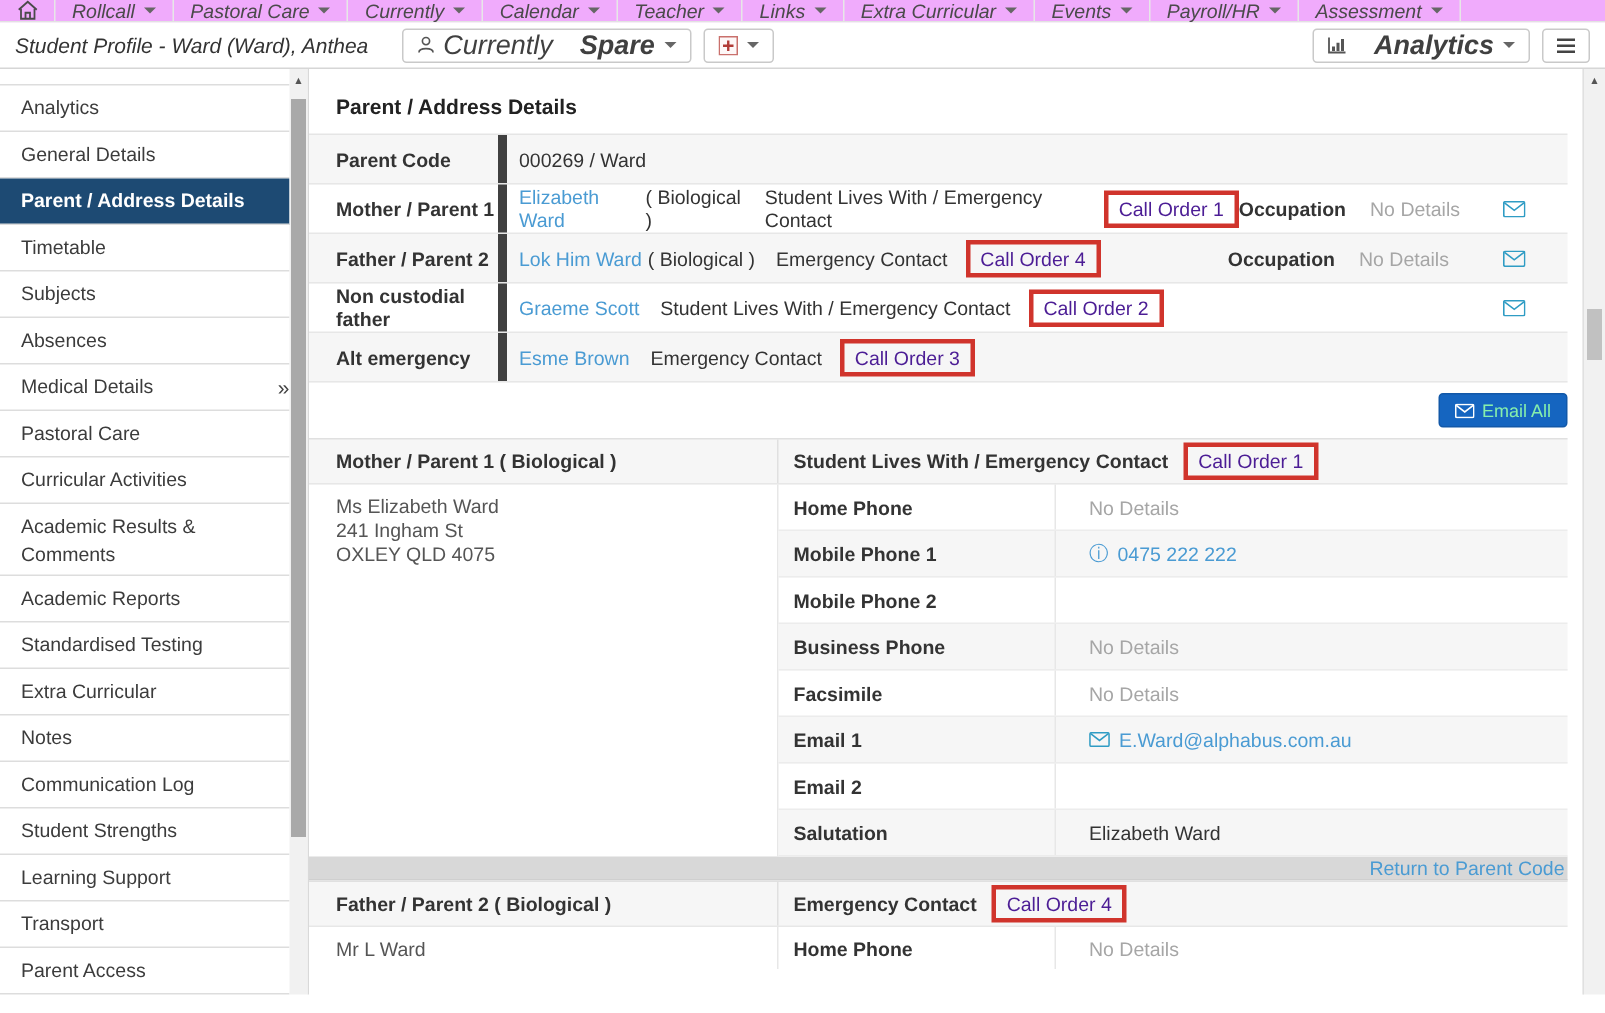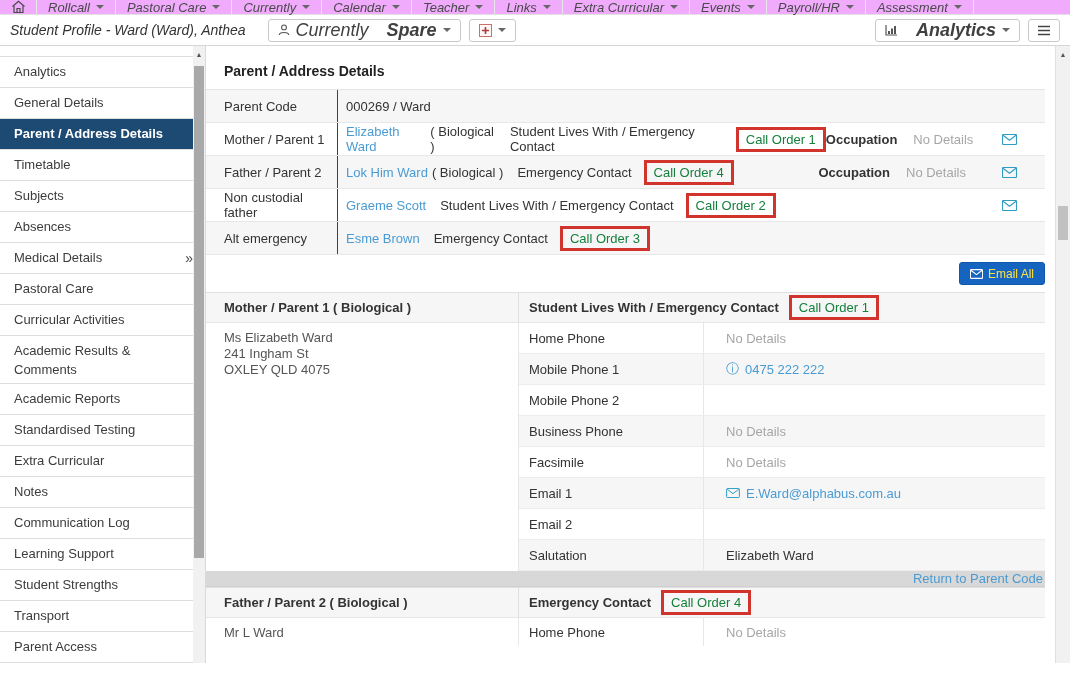--- a/index.html
+++ b/index.html
@@ -36,48 +36,48 @@
   .scroll-arrow { height:16px; display:flex; align-items:center; justify-content:center; font-size:7px; color:#555; cursor:pointer; }
   .side-thumb { position:absolute; left:1px; right:1px; top:20px; height:492px; background:#a9a9a9; cursor:pointer; }
 
   
   .content { flex:1; border-left:1px solid #d9d9d9; padding-right:10px; overflow:hidden; background:#fff; }
   .heading { font-size:14px; font-weight:bold; color:#222; padding:17px 0 10px 18px; }
 
   .sumtable { border-top:1px solid #e5e5e5; }
   .sumrow { display:flex; align-items:center; min-height:33px; border-bottom:1px solid #e7e7e7; padding-left:18px; }
   .sumrow.alt { background:#f6f6f6; }
-  .rlabel { width:114px; font-weight:normal; flex-shrink:0; align-self:stretch; display:flex; align-items:center; border-right:1px solid #404040; }
+  .rlabel { width:114px; font-weight:bold; flex-shrink:0; align-self:stretch; display:flex; align-items:center; border-right:6px solid #404040; }
   .rvalue { padding-left:8px; }
   .link { color:#4a9bd3; cursor:pointer; text-decoration:none; }
   .relation { margin-left:4px; }
   .contact { margin-left:14px; }
-  .cobox { margin-left:12px; border:3px solid #d0342c; padding:2px 7px; color:#15803d; white-space:nowrap; }
+  .cobox { margin-left:12px; border:3px solid #d0342c; padding:2px 7px; color:#4c1d95; white-space:nowrap; }
   .occ-label { margin-left:auto; font-weight:bold; }
   .occ-val { width:88px; margin-left:16px; color:#a6a6a6; }
   .muted { color:#a6a6a6; }
   .env-icon { margin-left:8px; margin-right:28px; cursor:pointer; display:inline-flex; }
   .env-auto { margin-left:auto; }
 
   .emailrow { display:flex; justify-content:flex-end; padding:7px 0; }
-  .btn-primary { display:inline-flex; align-items:center; gap:5px; background:#1565c0; color:#fde047; border:1px solid #1258a8; border-radius:3px; height:23px; padding:0 10px; font-size:12px; cursor:pointer; }
+  .btn-primary { display:inline-flex; align-items:center; gap:5px; background:#1565c0; color:#86efac; border:1px solid #1258a8; border-radius:3px; height:23px; padding:0 10px; font-size:12px; cursor:pointer; }
 
   .section-header { display:flex; background:#f6f6f6; border-top:1px solid #e0e0e0; border-bottom:1px solid #e7e7e7; min-height:31px; align-items:stretch; }
   .sh-left { width:312px; padding-left:18px; font-weight:bold; flex-shrink:0; display:flex; align-items:center; }
   .sh-right { flex:1; border-left:1px solid #e0e0e0; padding-left:10px; display:flex; align-items:center; }
   .sh-right .sh-type { font-weight:bold; }
   .sh-right .cobox { margin-left:10px; }
 
   .section-body { display:flex; align-items:stretch; }
   .sb-left { width:312px; flex-shrink:0; padding:7px 0 0 18px; color:#555; line-height:16px; }
   .sb-right { flex:1; border-left:1px solid #e7e7e7; }
   .frow { display:flex; align-items:center; height:31px; border-bottom:1px solid #ececec; }
   .frow.alt { background:#f6f6f6; }
   .frow.last { border-bottom:none; }
-  .flabel { width:185px; padding-left:10px; font-weight:normal; flex-shrink:0; border-right:1px solid #e7e7e7; align-self:stretch; display:flex; align-items:center; }
+  .flabel { width:185px; padding-left:10px; font-weight:bold; flex-shrink:0; border-right:1px solid #e7e7e7; align-self:stretch; display:flex; align-items:center; }
   .fval { padding-left:22px; display:flex; align-items:center; gap:6px; }
   .info-glyph { font-size:13px; }
 
   .grayband { background:#d8d8d8; height:16px; display:flex; align-items:center; justify-content:flex-end; padding-right:2px; border-bottom:1px solid #cfcfcf; }
 
   .page-scroll { width:15px; background:#f1f1f1; border-left:1px solid #e0e0e0; position:relative; flex-shrink:0; }
   .page-thumb { position:absolute; left:2px; right:2px; top:160px; height:34px; background:#c1c1c1; cursor:pointer; }
 
   svg { display:block; }
 </style>
@@ -183,22 +183,22 @@
     <div class="side-item"><span>Pastoral Care</span></div>
     <div class="side-item"><span>Curricular Activities</span></div>
     <div class="side-item two-line">
         <span>Academic Results &amp; Comments</span>
       </div>
     <div class="side-item"><span>Academic Reports</span></div>
     <div class="side-item"><span>Standardised Testing</span></div>
     <div class="side-item"><span>Extra Curricular</span></div>
     <div class="side-item"><span>Notes</span></div>
     <div class="side-item"><span>Communication Log</span></div>
+    <div class="side-item"><span>Student Strengths</span></div>
     <div class="side-item"><span>Learning Support</span></div>
-    <div class="side-item"><span>Student Strengths</span></div>
     <div class="side-item"><span>Transport</span></div>
     <div class="side-item"><span>Parent Access</span></div>
   </aside>
 
   <div class="side-scroll">
     <div class="scroll-arrow">▲</div>
     <div class="side-thumb"></div>
   </div>
 
   <main class="content">

